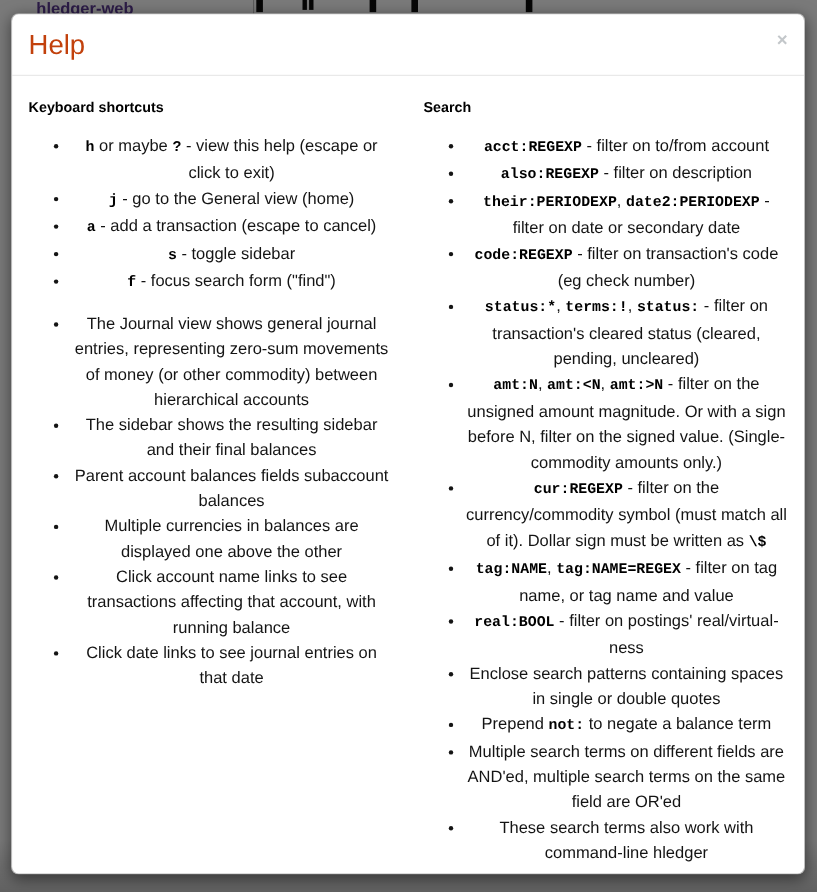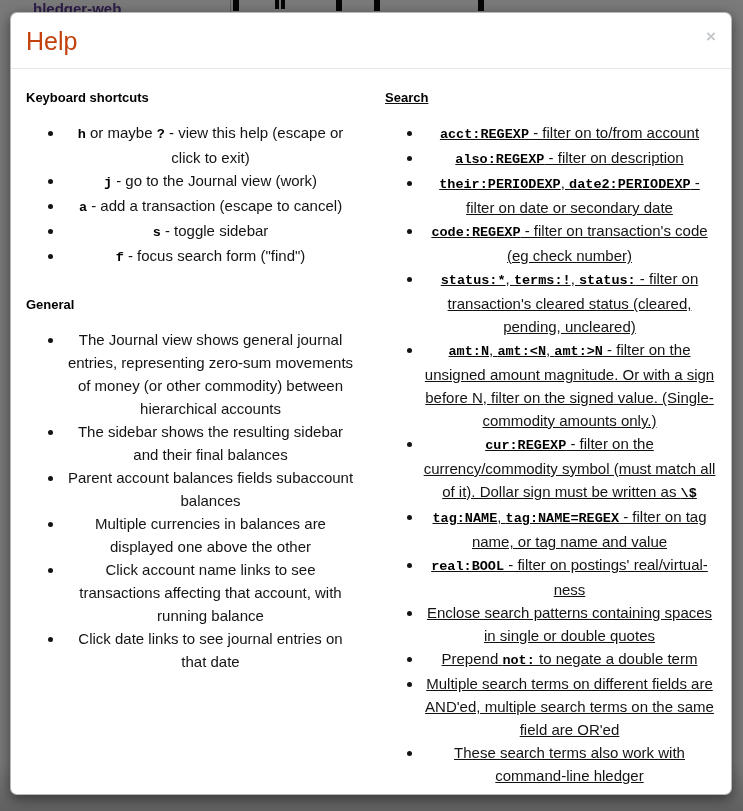--- a/index.html
+++ b/index.html
@@ -55,21 +55,21 @@
   .close-btn {
     float: right; margin-top: 2px;
     background: none; border: 0; padding: 0;
     font-size: 17px; font-weight: 700; line-height: 1;
     color: #c3c7ca; cursor: pointer;
     font-family: "Liberation Sans", sans-serif;
   }
   .modal-body { display: flex; padding: 12px 15px 20px; }
   .help-col { width: 50%; }
   .help-col-left  { padding-right: 14px; }
-  .help-col-right { padding-left: 14px; text-decoration: underline; }
+  .help-col-right { padding-left: 14px; }
 
   .section-heading {
     font-size: 13px; font-weight: 700; color: #000;
     margin: 26px 0 10px; line-height: 19px;
   }
   .help-col .section-heading:first-child { margin-top: 7px; }
 
   .help-list { margin: 14px 0; padding-left: 38px; }
   .help-list li {
     font-size: 15px; line-height: 23px; color: #141414; text-align: center;
@@ -101,26 +101,25 @@
 <div class="modal-box">
   <div class="modal-header">
     <button class="close-btn">×</button>
     <h2 class="modal-title">Help</h2>
   </div>
   <div class="modal-body">
     <div class="help-col help-col-left">
         <h3 class="section-heading">Keyboard shortcuts</h3>
         <ul class="help-list">
           <li><code>h</code><span> or maybe </span><code>?</code><span> - view this help (escape or click to exit)</span></li>
-          <li><code>j</code><span> - go to the Journal view (work)</span></li>
+          <li><code>j</code><span> - go to the General view (home)</span></li>
           <li><code>a</code><span> - add a transaction (escape to cancel)</span></li>
           <li><code>s</code><span> - toggle sidebar</span></li>
           <li><code>f</code><span> - focus search form ("find")</span></li>
         </ul>
-        <h3 class="section-heading">General</h3>
         <ul class="help-list">
           <li><span>The Journal view shows general journal entries, representing zero-sum movements of money (or other commodity) between hierarchical accounts</span></li>
           <li><span>The sidebar shows the resulting sidebar and their final balances</span></li>
           <li><span>Parent account balances fields subaccount balances</span></li>
           <li><span>Multiple currencies in balances are displayed one above the other</span></li>
           <li><span>Click account name links to see transactions affecting that account, with running balance</span></li>
           <li><span>Click date links to see journal entries on that date</span></li>
         </ul>
       </div>
     <div class="help-col help-col-right">
@@ -129,19 +128,19 @@
           <li><code>acct:REGEXP</code><span> - filter on to/from account</span></li>
           <li><code>also:REGEXP</code><span> - filter on description</span></li>
           <li><code>their:PERIODEXP</code><span>, </span><code>date2:PERIODEXP</code><span> - filter on date or secondary date</span></li>
           <li><code>code:REGEXP</code><span> - filter on transaction's code (eg check number)</span></li>
           <li><code>status:*</code><span>, </span><code>terms:!</code><span>, </span><code>status:</code><span> - filter on transaction's cleared status (cleared, pending, uncleared)</span></li>
           <li><code>amt:N</code><span>, </span><code>amt:&lt;N</code><span>, </span><code>amt:&gt;N</code><span> - filter on the unsigned amount magnitude. Or with a sign before N, filter on the signed value. (Single-commodity amounts only.)</span></li>
           <li><code>cur:REGEXP</code><span> - filter on the currency/commodity symbol (must match all of it). Dollar sign must be written as </span><code>\$</code></li>
           <li><code>tag:NAME</code><span>, </span><code>tag:NAME=REGEX</code><span> - filter on tag name, or tag name and value</span></li>
           <li><code>real:BOOL</code><span> - filter on postings' real/virtual-ness</span></li>
           <li><span>Enclose search patterns containing spaces in single or double quotes</span></li>
-          <li><span>Prepend </span><code>not:</code><span> to negate a double term</span></li>
+          <li><span>Prepend </span><code>not:</code><span> to negate a balance term</span></li>
           <li><span>Multiple search terms on different fields are AND'ed, multiple search terms on the same field are OR'ed</span></li>
           <li><span>These search terms also work with command-line hledger</span></li>
         </ul>
       </div>
   </div>
 </div>
 
 </body></html>

